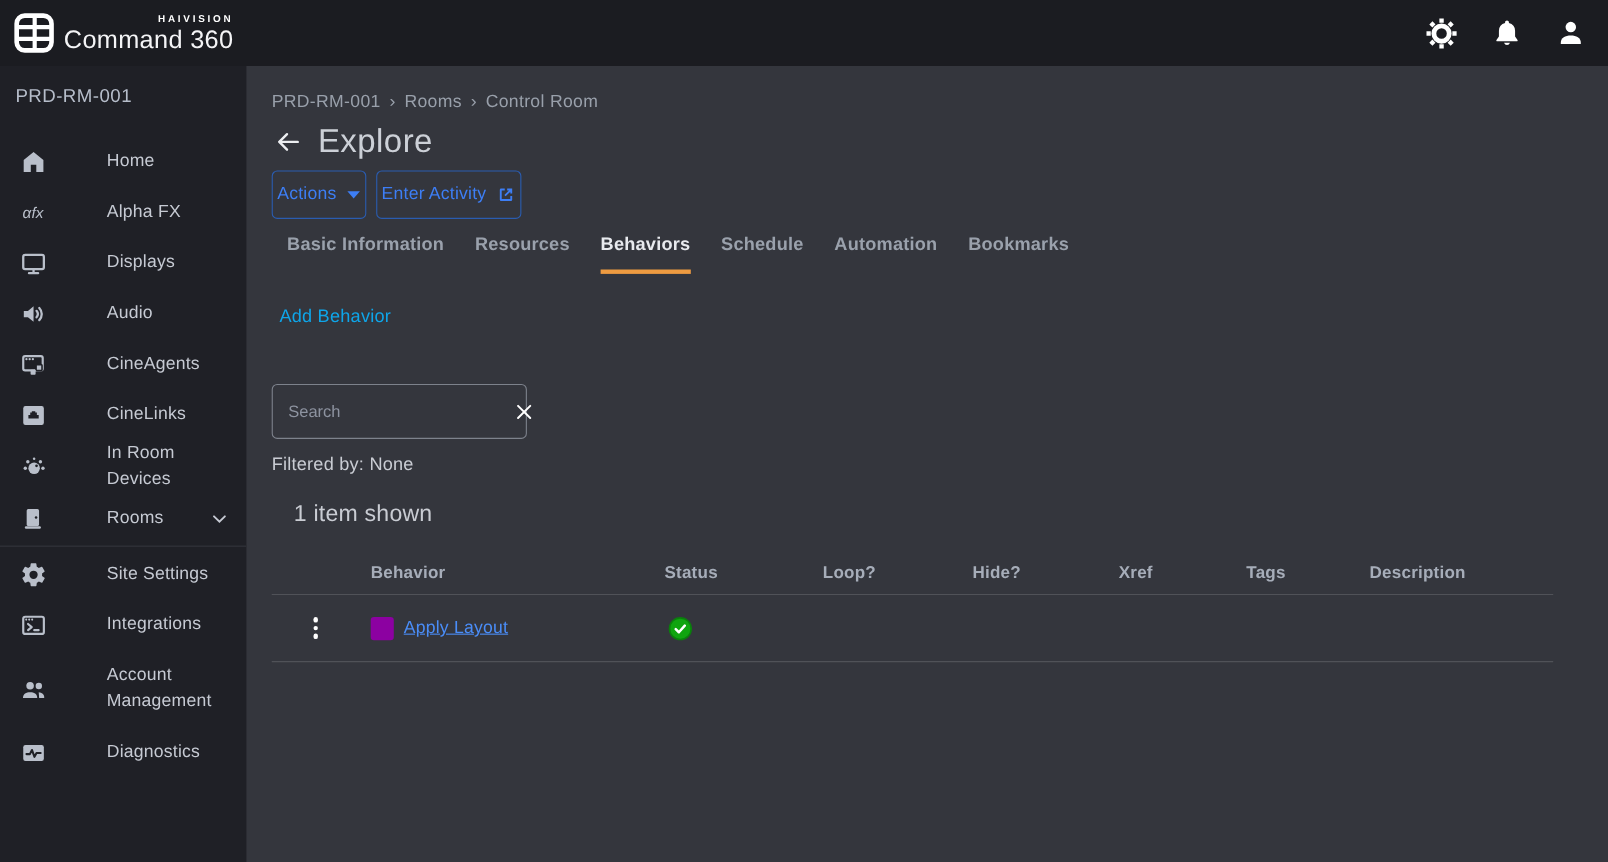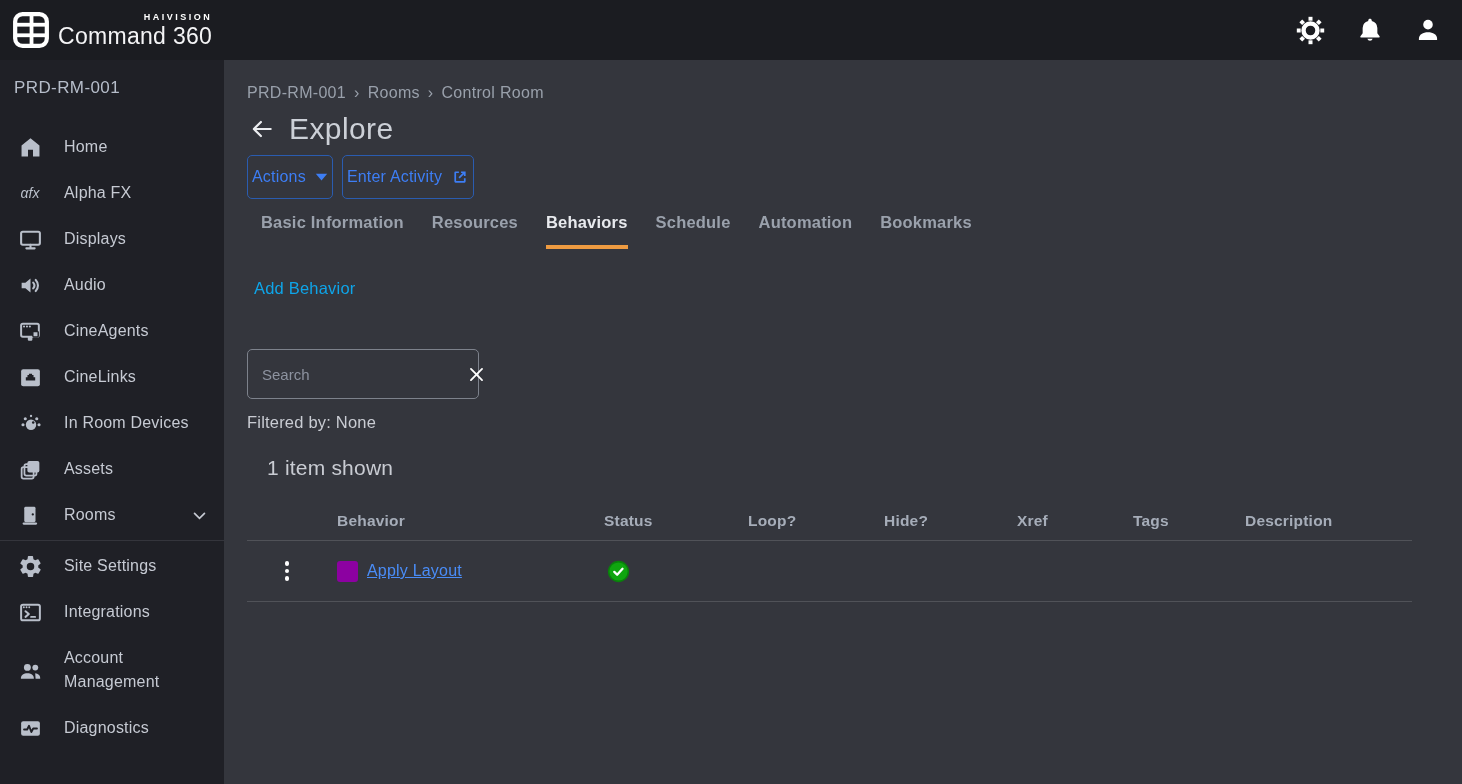--- a/index.html
+++ b/index.html
@@ -28,21 +28,21 @@
   
   .shell { position:absolute; top:60px; left:0; width:1462px; height:768px; display:flex; }
 
   
   .sidebar {
     width:224px; height:100%; background:#1f2026; flex:0 0 224px;
     padding-top:18px; overflow:hidden;
   }
   .site-label { font-size:17px; color:#b6bdca; padding:0 14px; margin-bottom:26px; letter-spacing:.4px; }
   .nav-item {
-    display:flex; align-items:center; min-height:46px; padding:0 16px;
+    display:flex; align-items:center; min-height:46px; padding:0 16px;gap:33px;
   }
   .nav-item .nav-icon { width:28px; height:28px; display:flex; align-items:center; justify-content:center; flex:0 0 28px; }
   .nav-item .nav-label { margin-left:20px; font-size:16px; color:#c6cad3; letter-spacing:.2px; line-height:24px; max-width:126px; }
   .nav-item .nav-chevron { margin-left:auto; display:flex; }
   .nav-item.tall { min-height:70px; }
   .nav-divider { height:1px; background:#34353c; margin:2px 0; }
   .afx { font-style:italic; color:#b9bfca; font-size:14px; white-space:nowrap; }
 
   
   .content { flex:1; padding:24px 50px 0 23px; }
@@ -233,30 +233,20 @@
           <circle cx="4.8" cy="13.2" r="1.5"></circle>
           <circle cx="20.2" cy="13.2" r="1.5"></circle>
           <circle cx="7" cy="7.4" r="1.5"></circle>
           <circle cx="18" cy="7.4" r="1.5"></circle>
           <circle cx="12.5" cy="4.8" r="1.1"></circle>
         </svg>
       </span>
       <span class="nav-label" data-interactable="false">In Room Devices</span>
     </div>
 
-    <div class="nav-item" data-interactable="true">
-      <span class="nav-icon" data-interactable="false">
-        <svg width="25" height="25" viewBox="0 0 24 24">
-          <rect x="3.5" y="9.8" width="11.5" height="11" rx="1.8" fill="none" stroke="#b9bfca" stroke-width="1.7"></rect>
-          <rect x="6.2" y="6.8" width="11.5" height="11" rx="1.8" fill="none" stroke="#b9bfca" stroke-width="1.7"></rect>
-          <rect x="9" y="3.8" width="11.5" height="11" rx="1.8" fill="#b9bfca"></rect>
-        </svg>
-      </span>
-      <span class="nav-label" data-interactable="false">Assets</span>
-    </div>
 
     <div class="nav-item" data-interactable="true">
       <span class="nav-icon" data-interactable="false">
         <svg width="25" height="25" viewBox="0 0 24 24" fill="#b9bfca">
           <rect x="6" y="3.6" width="10.8" height="14.8" rx="1.4"></rect>
           <circle cx="14.2" cy="11" r="1.1" fill="#1f2026"></circle>
           <rect x="4.4" y="18.6" width="14" height="2.2" rx="1.1"></rect>
         </svg>
       </span>
       <span class="nav-label" data-interactable="false">Rooms</span>

